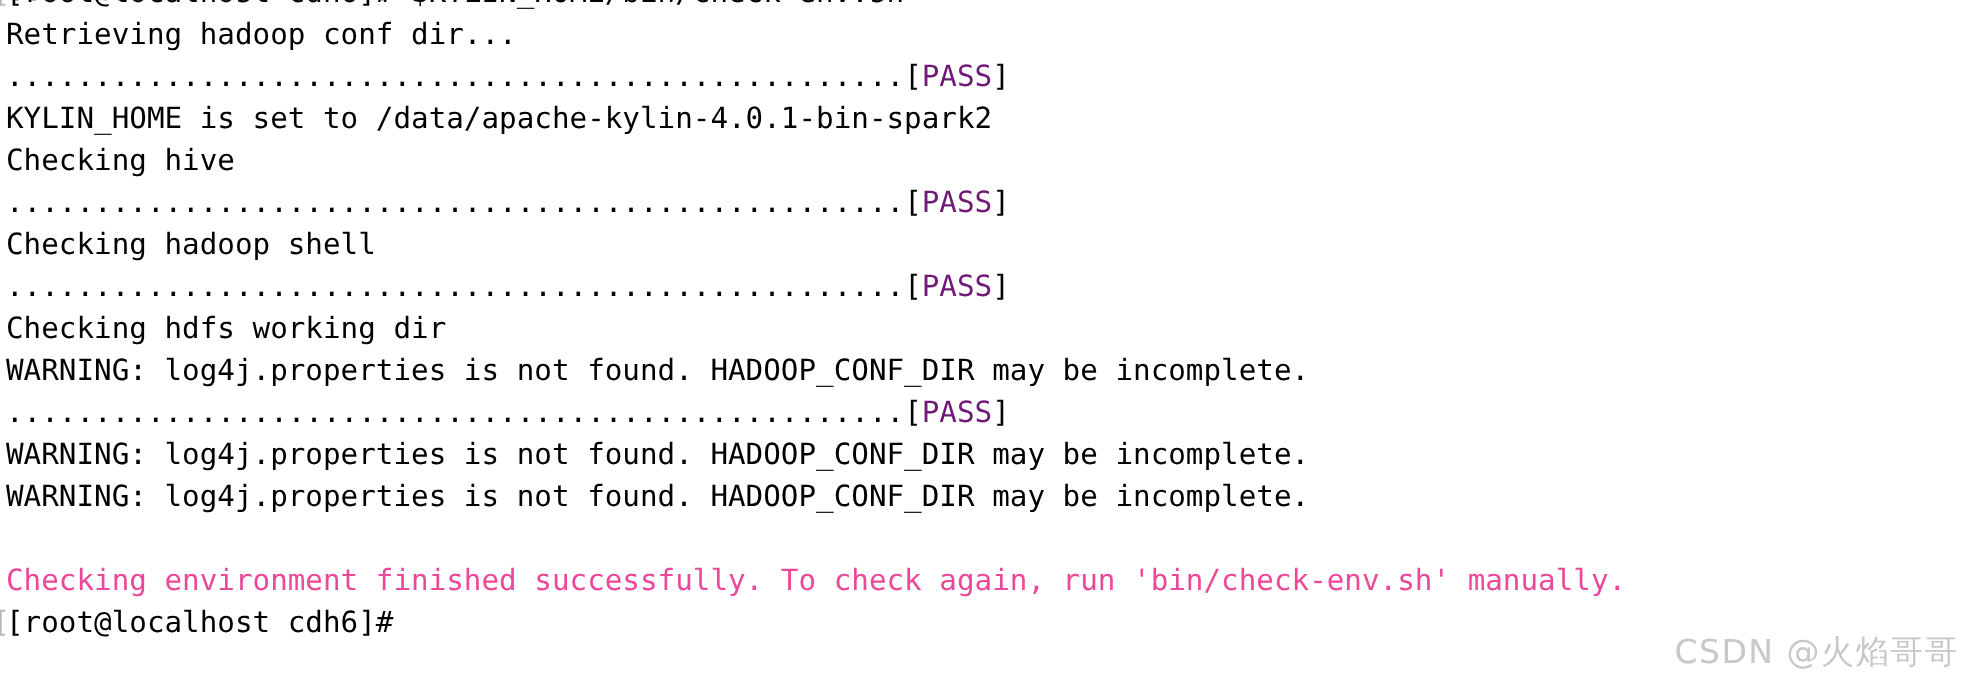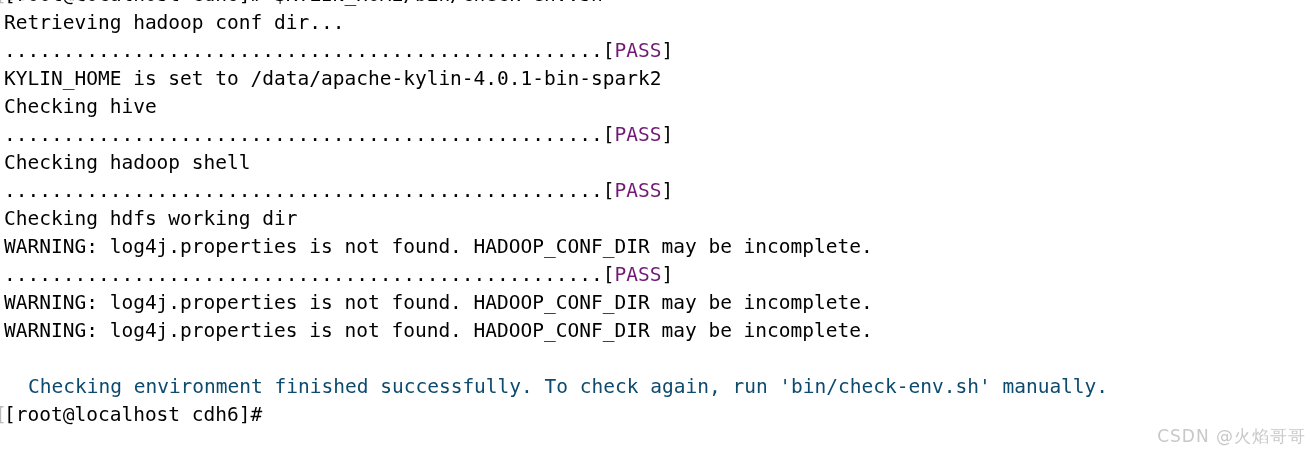--- a/index.html
+++ b/index.html
@@ -25,36 +25,36 @@
     width: 1310px;
     white-space: pre;
   }
   .line {
     height: 28px;
     color: #000000;
     white-space: pre;
   }
   .c-default { color: #000000; }
   .c-green   { color: #701a75; }
-  .c-yellow  { color: #0c4a6e; margin-left: 24px; }
+  .c-yellow  { color: #ec4899; }
   .edge-bracket {
     position: absolute;
     color: #b9b9b9;
     white-space: pre;
     font-family: "DejaVu Sans Mono", "Liberation Mono", monospace;
     font-size: 19.5px;
     line-height: 28px;
   }
   .watermark {
     position: absolute;
     right: 8px;
     bottom: 4px;
     color: #c8c8c8;
     font-family: "DejaVu Sans", "Liberation Sans", sans-serif;
-    font-size: 17px;
+    font-size: 22px;
     letter-spacing: 1px;
     white-space: pre;
   }
   .cut-top {
     position: absolute;
     left: 4px;
     top: -22px;
     color: #9a9a9a;
     white-space: pre;
     font-family: "DejaVu Sans Mono", "Liberation Mono", monospace;

